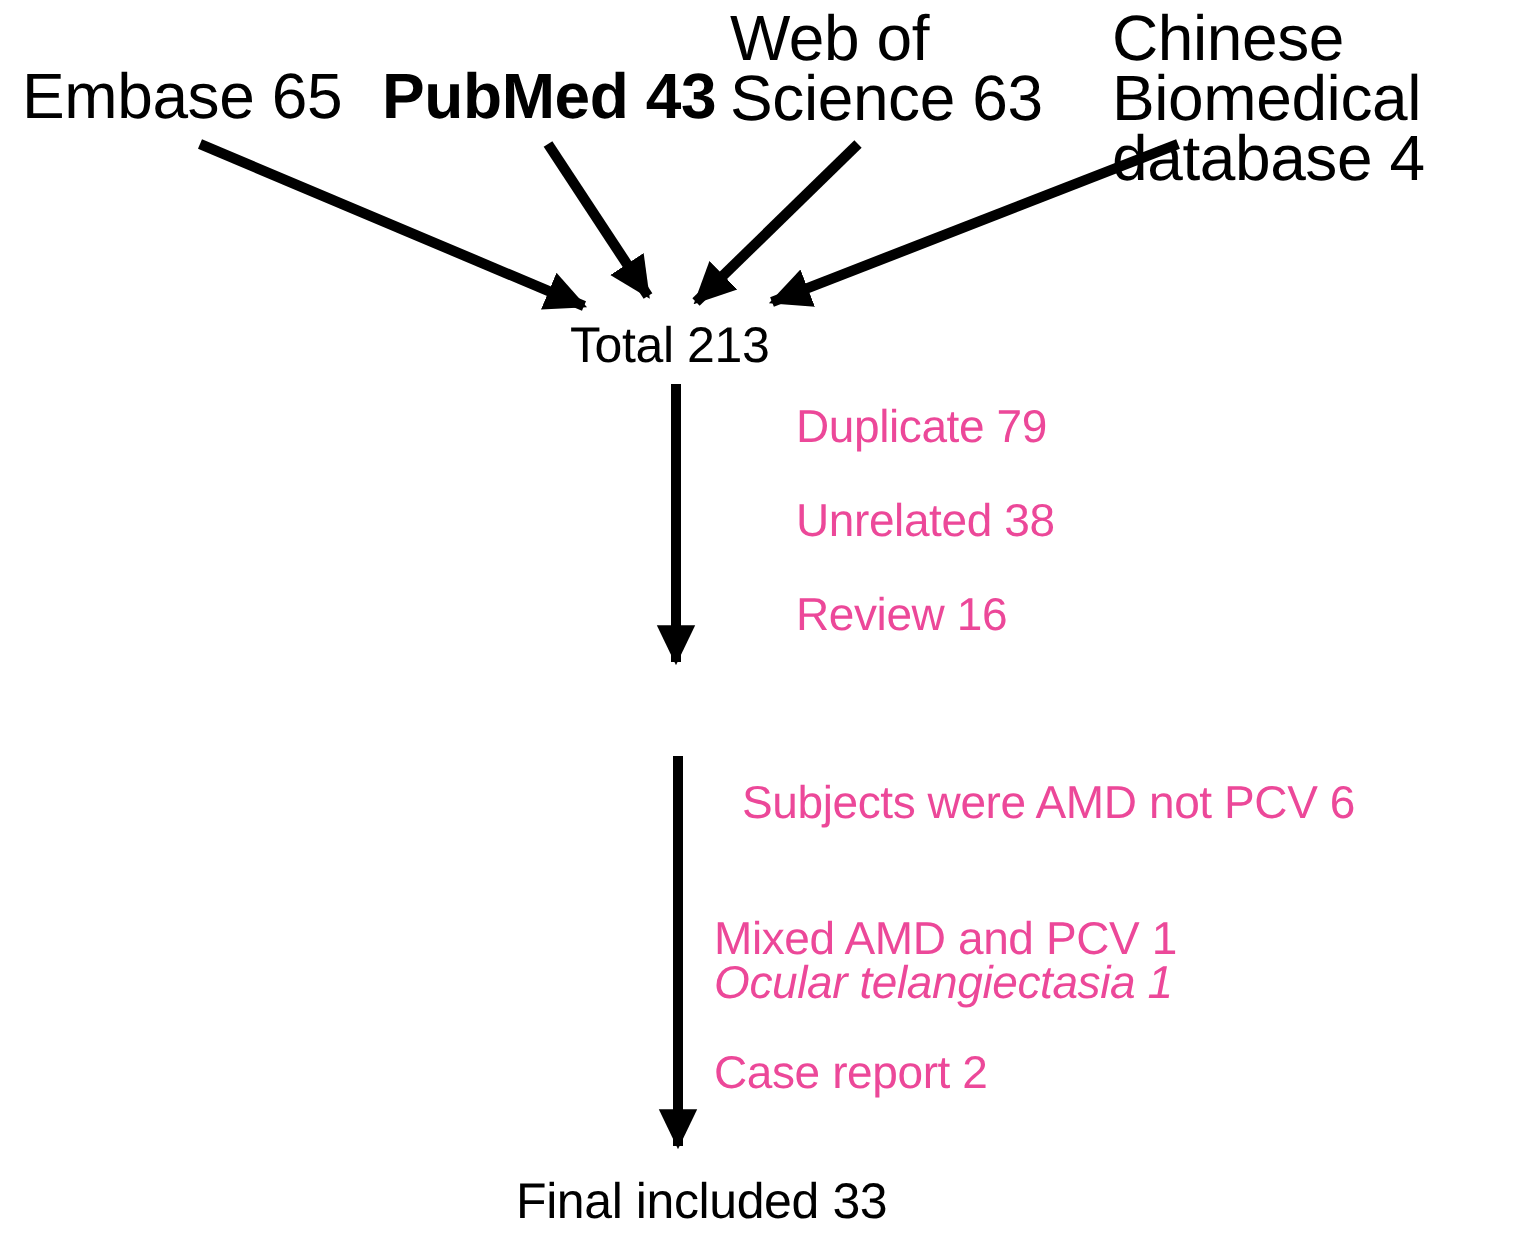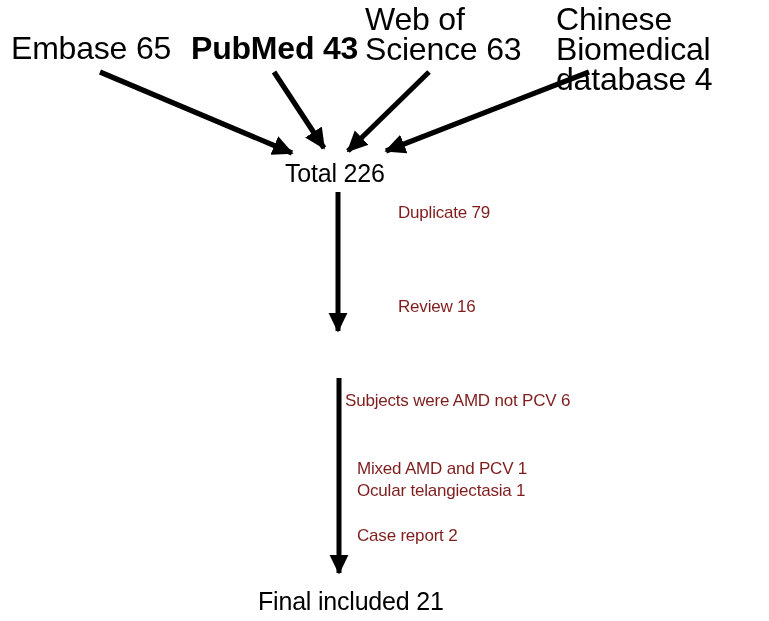--- a/index.html
+++ b/index.html
@@ -31,23 +31,23 @@
     font-family: "Liberation Sans", sans-serif;
     font-size: 25px;
     line-height: 30px;
     color: #000000;
     white-space: pre;
     letter-spacing: -0.2px;
   }
   .exclusion-label {
     position: absolute;
     font-family: "Liberation Sans", sans-serif;
-    font-size: 17px;
+    font-size: 23px;
     line-height: 30px;
-    color: #7f1d1d;
+    color: #ec4899;
     white-space: nowrap;
     letter-spacing: -0.2px;
   }
   .source-label {
     position: absolute;
     font-family: "Liberation Sans", sans-serif;
     font-size: 32px;
     line-height: 30px;
     color: #000000;
     white-space: pre-line;
@@ -82,31 +82,32 @@
   <div class="source-label" style="left:11px; top:33px;">Embase 65</div>
 
   <div class="source-label" style="left:191px; top:33px;font-weight:bold;">PubMed 43</div>
 
   <div class="source-label" style="left:365px; top:4px;">Web of
 Science 63</div>
 
   <div class="source-label" style="left:520px; top:4px;margin-left:36px;">Chinese Biomedical
 database 4</div>
 
-  <div class="node-label" style="left:285px; top:158px;">Total 226</div>
+  <div class="node-label" style="left:285px; top:158px;">Total 213</div>
 
   <div class="exclusion-label" style="left:398px; top:198px;">Duplicate 79</div>
 
+  <div class="exclusion-label" style="left:398px; top:245px;">Unrelated 38</div>
 
   <div class="exclusion-label" style="left:398px; top:292px;text-align:center;">Review 16</div>
 
 
-  <div class="exclusion-label" style="left:345px; top:386px;">Subjects were AMD not PCV 6</div>
+  <div class="exclusion-label" style="left:371px; top:386px;">Subjects were AMD not PCV 6</div>
 
   <div class="exclusion-label" style="left:357px; top:454px;">Mixed AMD and PCV 1</div>
 
-  <div class="exclusion-label" style="left:357px; top:476px;">Ocular telangiectasia 1</div>
+  <div class="exclusion-label" style="left:357px; top:476px;font-style:italic;">Ocular telangiectasia 1</div>
 
   <div class="exclusion-label" style="left:357px; top:521px;">Case report 2</div>
 
-  <div class="node-label" style="left:258px; top:586px;">Final included 21</div>
+  <div class="node-label" style="left:258px; top:586px;">Final included 33</div>
 
 </div>
 
 </body></html>

